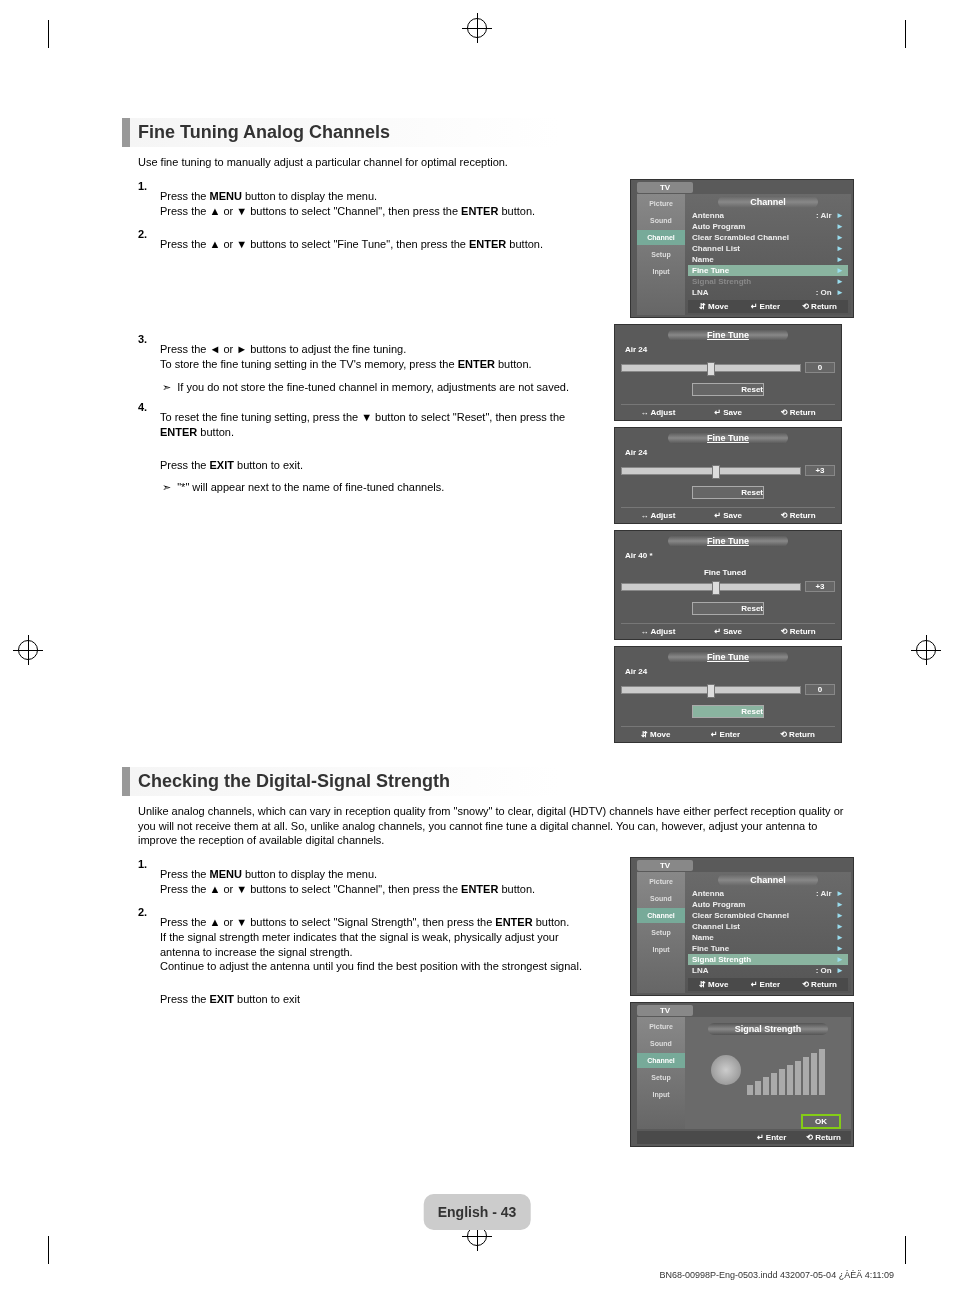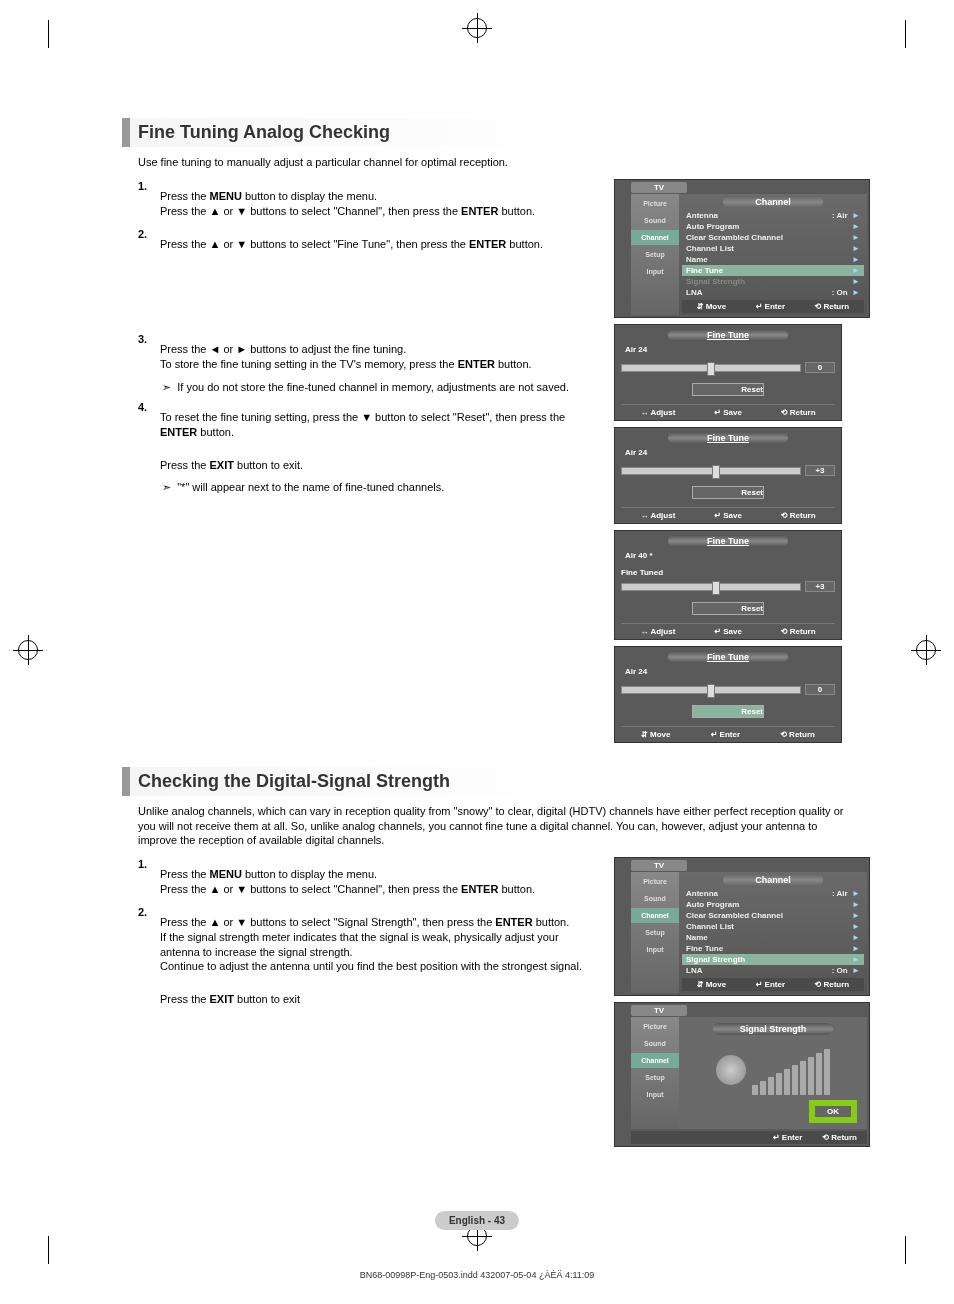--- a/index.html
+++ b/index.html
@@ -83,28 +83,29 @@
     gap: 6px;
     margin-left: 24px;
     margin-bottom: 6px;
     line-height:1.3;
   }
   .note-arrow { flex-shrink:0; }
   .gap { height: 72px; }
 
   
   .osd {
-    width: 256px;
+    width: 224px;
     background: #5a5a5a;
     border: 1px solid #333;
     color: #fff;
     font-size: 8px;
     position: relative;
     box-sizing: border-box;
-    padding: 2px 2px 2px 16px;
+    padding: 2px 2px 2px 6px;
+    margin-left: 16px;
   }
   .osd-tv-label {
     background:#888; color:#fff; font-size:8px; font-weight:bold;
     padding:1px 4px; width:48px; text-align:center;
     border-radius:2px; margin-bottom:1px;
   }
   .osd-flex { display:flex; }
   .osd-sidebar {
     width: 48px;
     background: linear-gradient(#888,#666);
@@ -154,21 +155,21 @@
     box-sizing:border-box;
     padding:4px 6px 2px;
   }
   .ft-title {
     text-align:center; font-weight:bold; font-size:9px;
     background: linear-gradient(#555,#888,#555);
     border-radius:8px; margin:0 auto 4px; width:120px;
     padding:1px 0; text-decoration: underline;
   }
   .ft-ch { font-weight:bold; margin:4px 0 8px 4px;}
-  .ft-label-right { text-align:left; font-size:8px; font-weight:bold; margin-bottom:4px; padding-right:6px;}
+  .ft-label-right { text-align:center; font-size:8px; font-weight:bold; margin-bottom:4px; padding-right:6px;}
   .ft-slider {
     display:flex; align-items:center; gap:4px; margin:4px 0 10px;
   }
   .ft-track {
     flex:1; height:6px; background:#ccc; border:1px solid #888;
     position:relative;
   }
   .ft-thumb {
     position:absolute; top:-3px; left:50%; transform:translateX(-50%);
     width:6px; height:12px; background:#ddd; border:1px solid #777;
@@ -201,56 +202,56 @@
     height:50px; margin-top:10px;
   }
   .dish {
     width:30px; height:30px; border-radius:50%;
     background: radial-gradient(#ccc,#888);
     margin-right:4px; align-self:center;
     position:relative;
   }
   .bar { width:6px; background:#aaa; }
   .ok-btn {
-    position:absolute; bottom:6px; right:10px;
-    border:6px solid #84cc16; background:#666; color:#fff;
+    position:absolute; bottom:0; right:10px;
+    border:2px solid #84cc16; background:#666; color:#fff;
     padding:1px 12px; font-size:8px; font-weight:bold;
   }
 
   .page-foot {
     position:absolute;
     bottom: 74px;
     left:50%; transform:translateX(-50%);
     background:#ccc; border-radius:10px;
-    padding:4px 14px; font-size:10px; font-weight:bold; color:#333;
+    padding:10px 14px; font-size:14px; font-weight:bold; color:#333;
   }
   .doc-footer {
     position:absolute;
     bottom: 24px;
     left: 60px; right: 60px;
-    display:flex; justify-content:center;
+    display:flex; justify-content:flex-end;
     font-size:9px; color:#333;
   }
 </style>
 </head>
 <body>
 
 <div class="page">
   <div class="crop top-left-v"></div>
   <div class="crop top-right-v"></div>
   <div class="crop bot-left-v"></div>
   <div class="crop bot-right-v"></div>
   <div class="regmark top"></div>
   <div class="regmark bottom"></div>
   <div class="regmark left"></div>
   <div class="regmark right"></div>
 
   <div class="content">
 
-    <div class="section-title">Fine Tuning Analog Checking</div>
+    <div class="section-title">Fine Tuning Analog Channels</div>
     <div class="intro">Use fine tuning to manually adjust a particular channel for optimal reception.</div>
 
     <div class="cols">
       <div class="text-col">
         <div class="step">
           <div class="step-num">1.</div>
           <div class="step-body">Press the <b>MENU</b> button to display the menu.<br>Press the ▲ or ▼ buttons to select "Channel", then press the <b>ENTER</b> button.</div>
         </div>
         <div class="step">
           <div class="step-num">2.</div>

